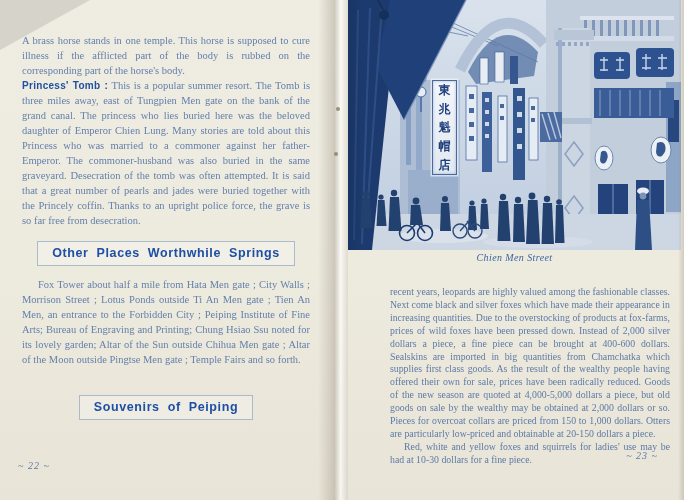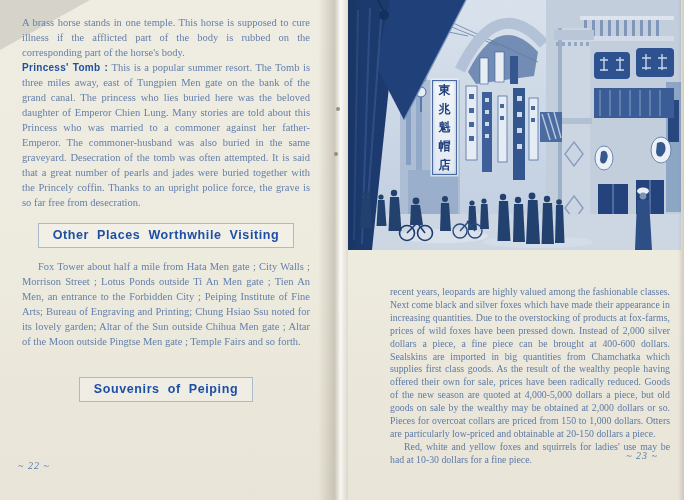--- a/index.html
+++ b/index.html
@@ -12,21 +12,21 @@
   .corner-shade{position:absolute;left:0;top:0;width:90px;height:50px;
     background:#d6d3cb;clip-path:polygon(0 0,100% 0,0 100%);}
   .gutter{position:absolute;top:0;left:318px;width:30px;height:500px;
     background:linear-gradient(90deg,rgba(120,110,90,0) 0%,rgba(120,110,90,.28) 55%,rgba(255,255,255,.65) 75%,rgba(120,110,90,.12) 100%);}
   .stitch{position:absolute;width:4px;height:4px;border-radius:50%;background:#8a7c64;opacity:.8;}
   .right-edge-shade{position:absolute;top:0;right:0;width:6px;height:500px;
     background:linear-gradient(90deg,rgba(120,110,90,0),rgba(120,110,90,.25));}
 
   
   .page-left{position:absolute;left:0;top:0;width:332px;height:500px;
-    padding:15px 22px 0 22px;box-sizing:border-box;color:#6480ab;}
+    padding:33px 22px 0 22px;box-sizing:border-box;color:#6480ab;}
   .page-left p{margin:0;font-size:10.5px;line-height:15px;text-align:justify;}
   .lead{font-family:"Liberation Sans","DejaVu Sans",sans-serif;font-weight:bold;
     color:#2050a0;font-size:10px;letter-spacing:.3px;}
   .indent{text-indent:16px;}
   .boxed-wrap{text-align:center;}
   .boxed{display:inline-block;border:1px solid #a9bacb;background:rgba(255,255,255,.25);
     font-family:"Liberation Sans","DejaVu Sans",sans-serif;font-weight:bold;
     color:#1d4fa5;font-size:12.5px;letter-spacing:.6px;word-spacing:4px;
     padding:4px 14px 5px 14px;}
   .boxed-wrap.first{margin:13px 0 11px 0;}
@@ -56,21 +56,21 @@
 <div class="book">
   <div class="corner-shade"></div>
 
   <div class="page-left">
     <p>A brass horse stands in one temple.  This horse is supposed to cure illness if the afflicted part of the body is rubbed on the corresponding part of the horse's body.</p>
 
     <p><span class="lead">Princess' Tomb :</span> <span>This is a popular summer resort.  The Tomb is three miles away, east of Tungpien Men gate on the bank of the grand canal.  The princess who lies buried here was the beloved daughter of Emperor Chien Lung.  Many stories are told about this Princess who was married to a commoner against her father-Emperor.  The commoner-husband was also buried in the same graveyard.  Desecration of the tomb was often attempted.  It is said that a great number of pearls and jades were buried together with the Princely coffin.  Thanks to an upright police force, the grave is so far free from desecration.</span></p>
 
 
     <div class="boxed-wrap first">
-      <span class="boxed">Other Places Worthwhile Visiting</span>
+      <span class="boxed">Other Places Worthwhile Springs</span>
     </div>
 
     <p class="indent">Fox Tower about half a mile from Hata Men gate ; City Walls ; Morrison Street ; Lotus Ponds outside Ti An Men gate ; Tien An Men, an entrance to the Forbidden City ; Peiping Institute of Fine Arts; Bureau of Engraving and Printing; Chung Hsiao Ssu noted for its lovely garden; Altar of the Sun outside Chihua Men gate ; Altar of the Moon outside Pingtse Men gate ; Temple Fairs and so forth.</p>
 
     <div class="boxed-wrap second">
       <span class="boxed">Souvenirs of Peiping</span>
     </div>
 
     <div class="pageno left">~ 22 ~</div>
   </div>
@@ -299,20 +299,21 @@
 
       <div class="photo-sign">
         <div>東</div>
         <div>兆</div>
         <div>魁</div>
         <div>帽</div>
         <div>店</div>
       </div>
     </div>
 
+    <div class="caption">Chien Men Street</div>
 
     <div class="rp-text">
       <p>recent years, leopards are highly valued among the fashionable classes.  Next come black and silver foxes which have made their appearance in increasing quantities.  Due to the overstocking of products at fox-farms, prices of wild foxes have been pressed down.  Instead of 2,000 silver dollars a piece, a fine piece can be brought at 400-600 dollars.  Sealskins are imported in big quantities from Chamchatka which supplies first class goods.  As the result of the wealthy people having offered their own for sale, prices have been radically reduced.  Goods of the new season are quoted at 4,000-5,000 dollars a piece, but old goods on sale by the wealthy may be obtained at 2,000 dollars or so.  Pieces for overcoat collars are priced from 150 to 1,000 dollars.  Otters are particularly low-priced and obtainable at 20-150 dollars a piece.</p>
       <p class="indent">Red, white and yellow foxes and squirrels for ladies' use may be had at 10-30 dollars for a fine piece.</p>
     </div>
 
     <div class="pageno right">~ 23 ~</div>
   </div>
 
   <div class="right-edge-shade"></div>

